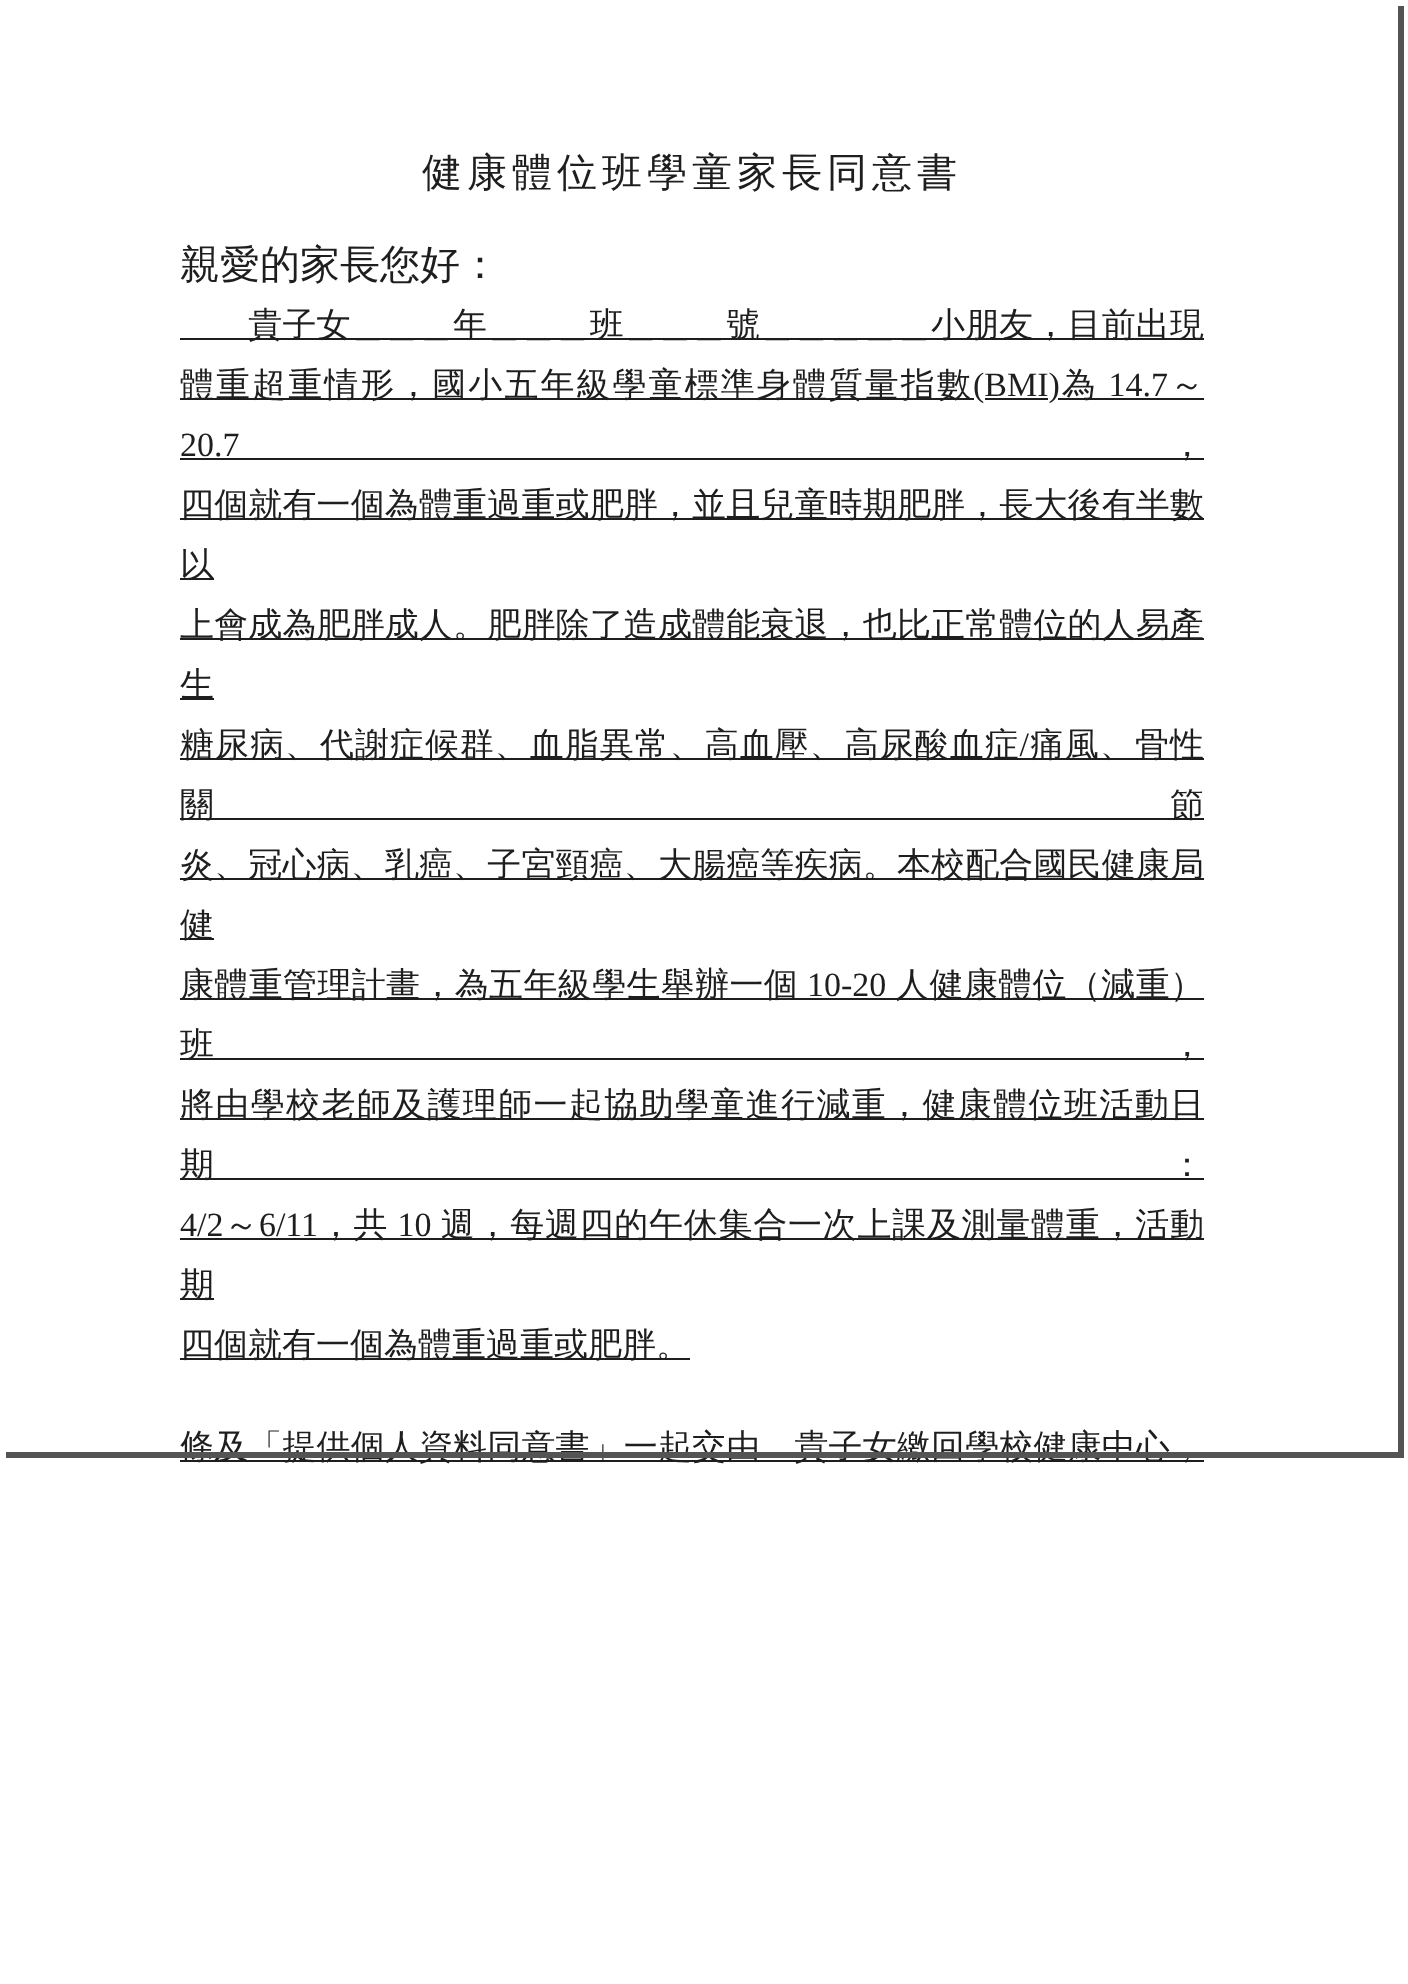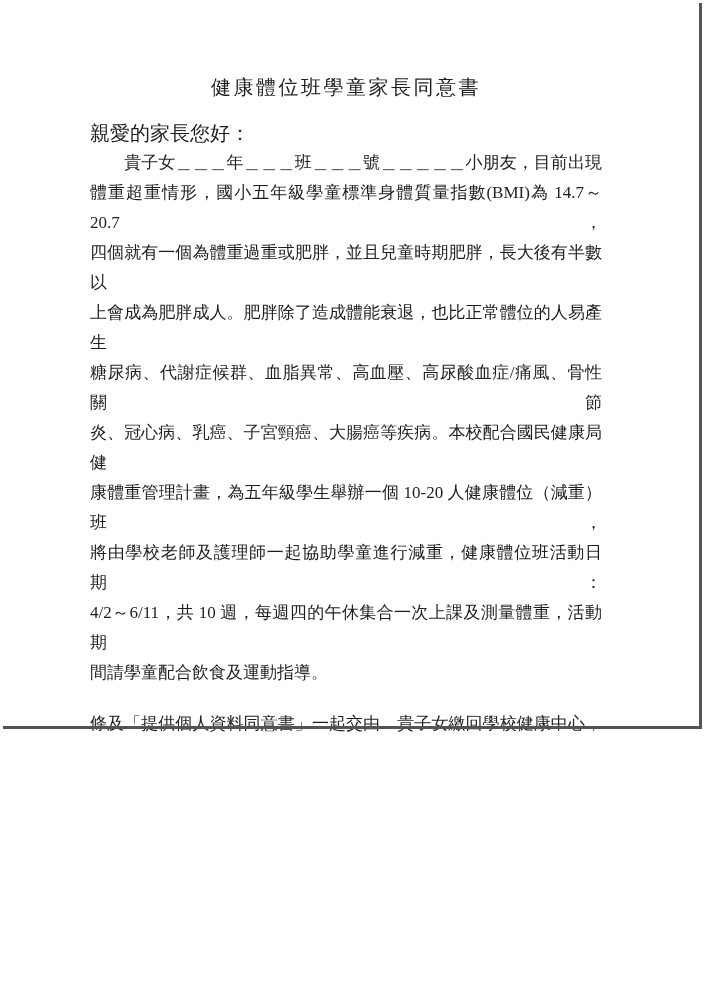--- a/index.html
+++ b/index.html
@@ -29,20 +29,21 @@
     text-align:center; letter-spacing:2.5px;
     line-height:30px;
   }
   .greeting {
     margin-top:16px;
     font-size:20px; line-height:30px;
   }
   .body-line {
     font-size:17px; line-height:30px;
     white-space:nowrap;
+    text-decoration:underline;
   }
   .jline {
     white-space:normal;
     text-align:justify;
     text-align-last:justify;
     -moz-text-align-last:justify;
   }
   .para2 { margin-top:21px; }
   .divider {
     margin-top:15px; margin-right:10px;
@@ -70,21 +71,21 @@
     <div>
       <div class="body-line jline">　　貴子女＿＿＿年＿＿＿班＿＿＿號＿＿＿＿＿小朋友，目前出現</div>
       <div class="body-line jline">體重超重情形，國小五年級學童標準身體質量指數(BMI)為 14.7～20.7，</div>
       <div class="body-line jline">四個就有一個為體重過重或肥胖，並且兒童時期肥胖，長大後有半數以</div>
       <div class="body-line jline">上會成為肥胖成人。肥胖除了造成體能衰退，也比正常體位的人易產生</div>
       <div class="body-line jline">糖尿病、代謝症候群、血脂異常、高血壓、高尿酸血症/痛風、骨性關節</div>
       <div class="body-line jline">炎、冠心病、乳癌、子宮頸癌、大腸癌等疾病。本校配合國民健康局健</div>
       <div class="body-line jline">康體重管理計畫，為五年級學生舉辦一個 10-20 人健康體位（減重）班，</div>
       <div class="body-line jline">將由學校老師及護理師一起協助學童進行減重，健康體位班活動日期：</div>
       <div class="body-line jline">4/2～6/11，共 10 週，每週四的午休集合一次上課及測量體重，活動期</div>
-      <div class="body-line">間請學童配合飲食及運動指導。</div>
+      <div class="body-line">四個就有一個為體重過重或肥胖。</div>
     </div>
 
     <div class="para2">
       <div class="body-line jline">條及「提供個人資料同意書」一起交由　貴子女繳回學校健康中心，感</div>
       <div class="body-line">謝您的支持與配合！</div>
     </div>
 
     <div class="divider"></div>
 
     <div>

